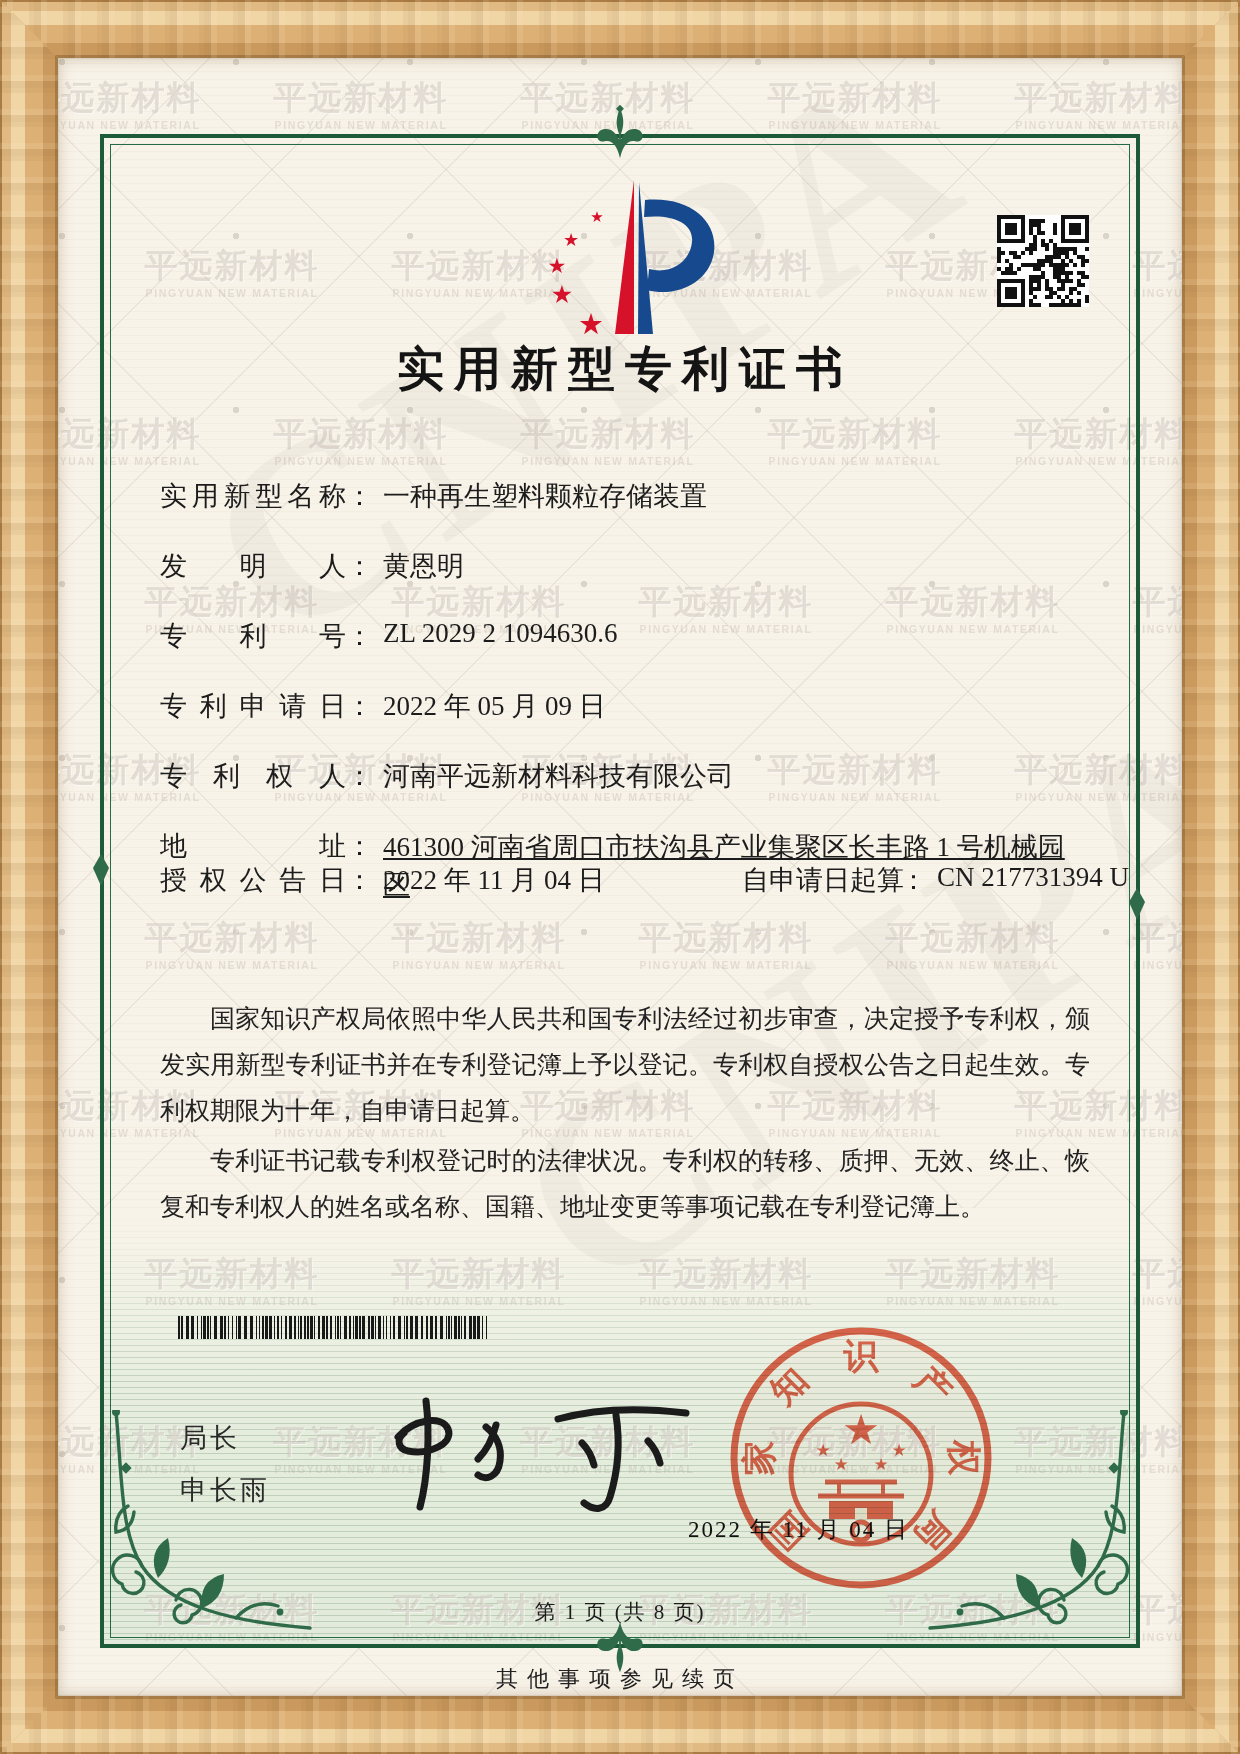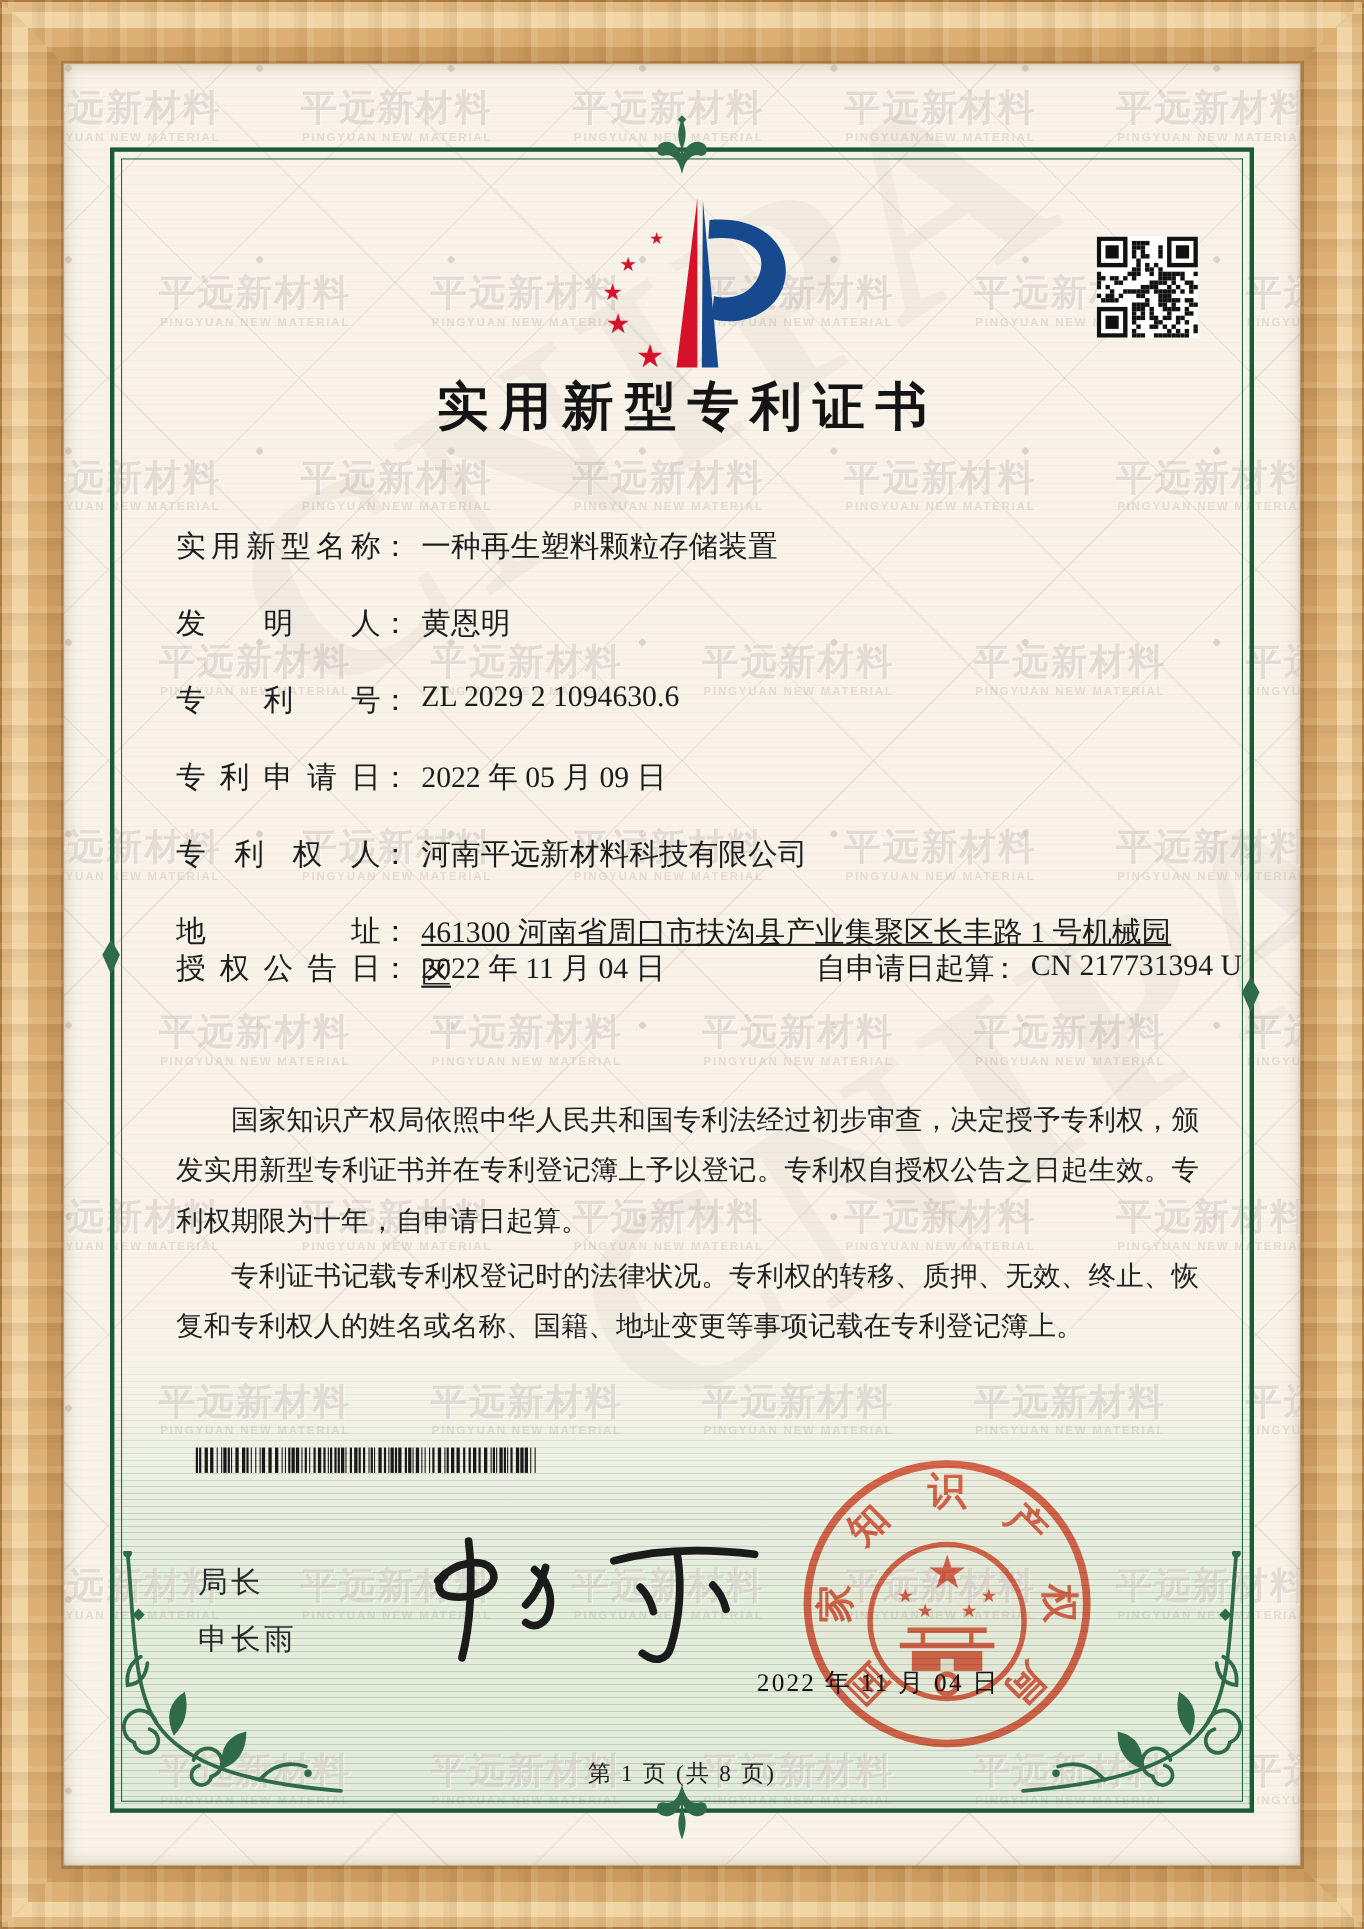--- a/index.html
+++ b/index.html
@@ -690,15 +690,16 @@
         <path d="M-43 22 H43"></path>
         <path d="M-22 8 V20 M22 8 V20" stroke-width="4"></path>
         <rect x="-32" y="27" width="64" height="18" fill="#e4593f" stroke="none"></rect>
         <rect x="-6" y="34" width="12" height="11" fill="#f6ece2" stroke="none"></rect>
         <circle cx="0" cy="57" r="9" stroke-width="5"></circle>
       </g>
     </svg>
     <div class="seal-date">2022 年 11 月 04 日</div>
 
     <div class="page-no">第 1 页 (共 8 页)</div>
+    <div class="note">其他事项参见续页</div>
 
   </div>
 </div>
 
 </body></html>

